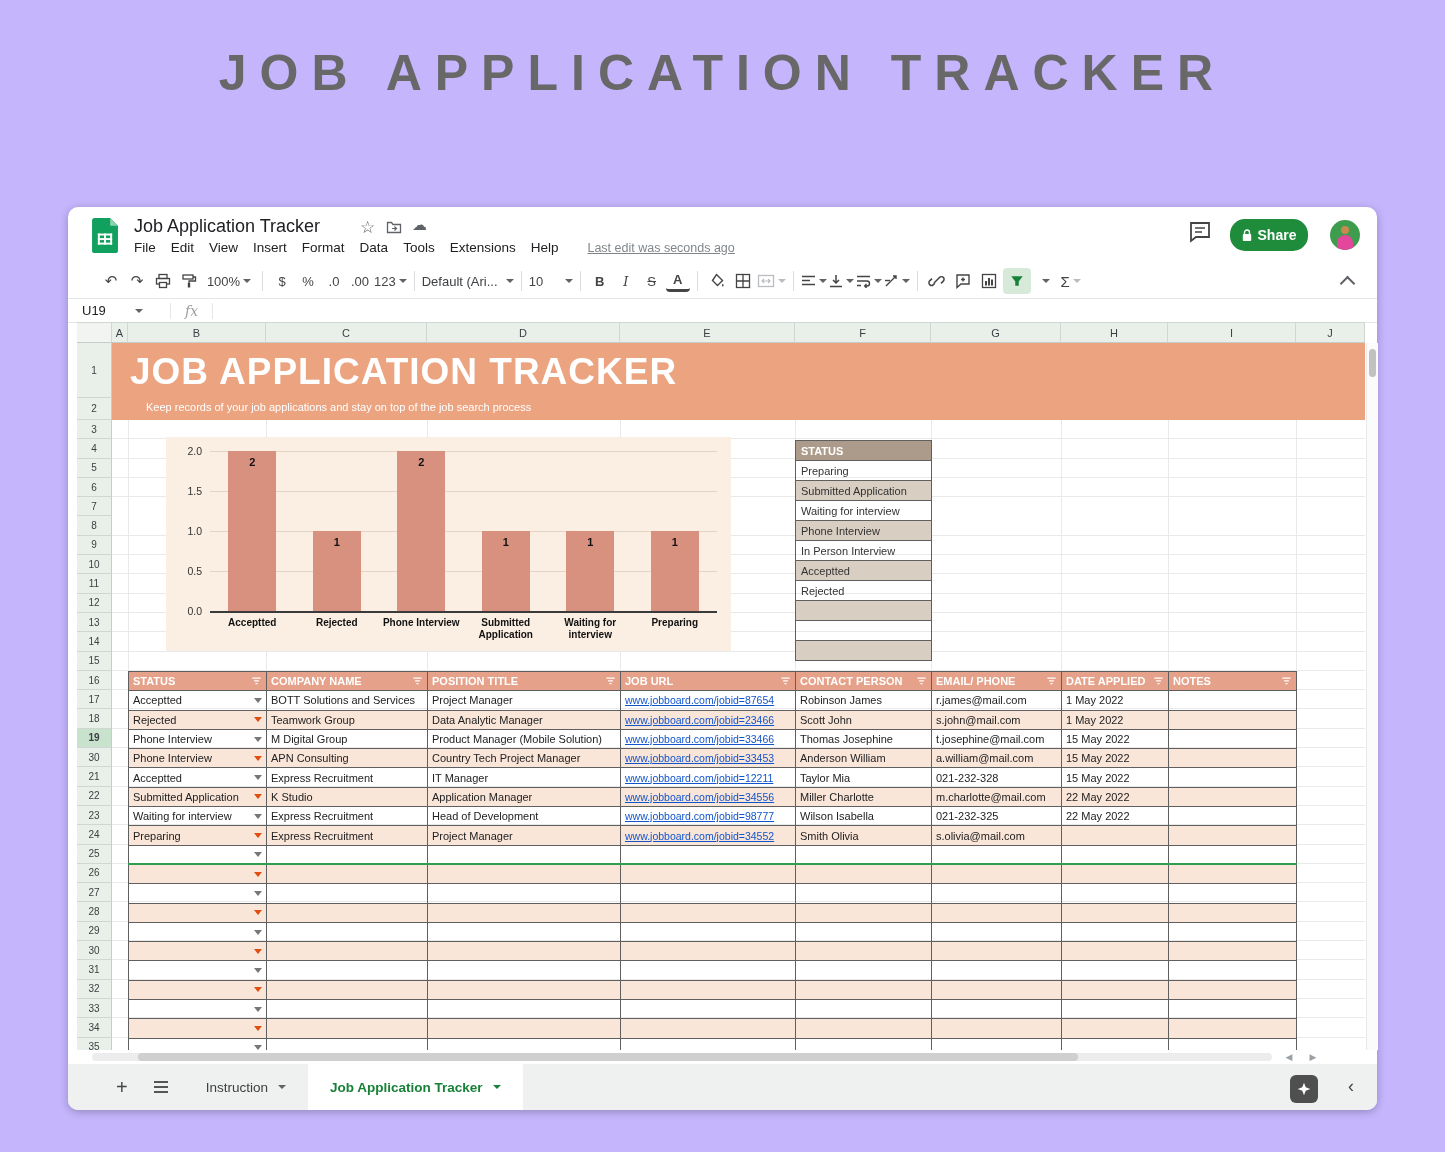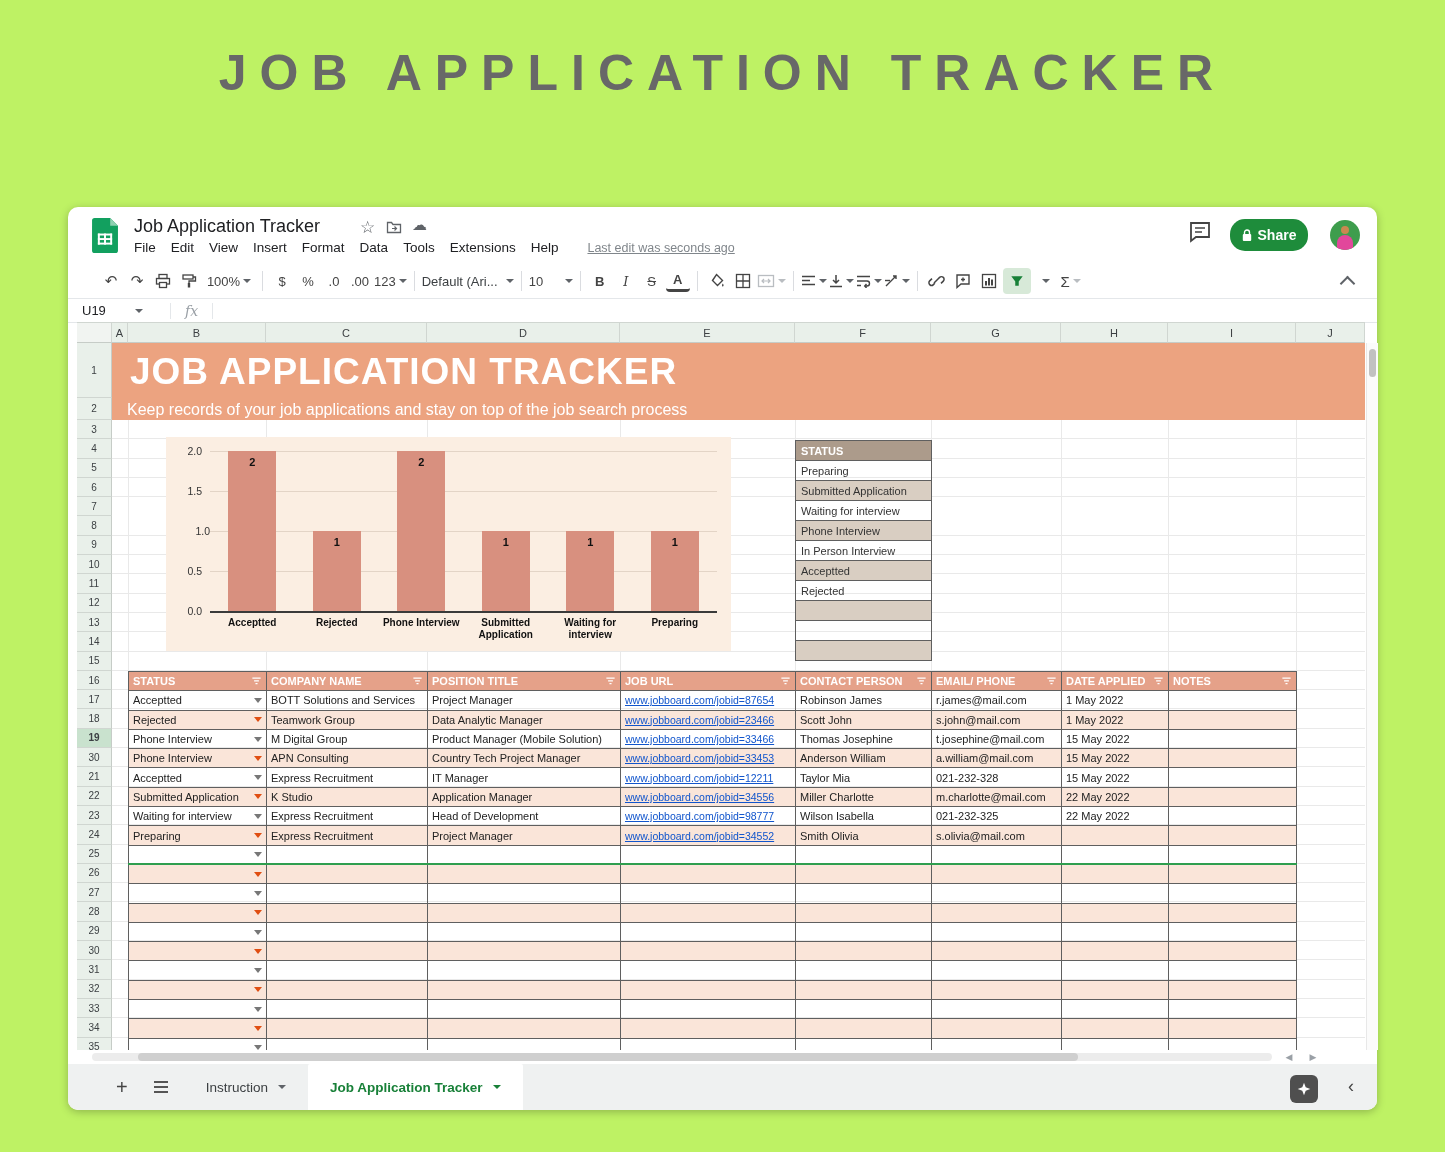--- a/index.html
+++ b/index.html
@@ -1,16 +1,16 @@
 <!DOCTYPE html>
 <html><head>
 <meta charset="utf-8">
 <style>
   html,body{margin:0;padding:0}
-  #page{position:relative;width:1445px;height:1152px;background:#bef264;overflow:hidden;
+  #page{position:relative;width:1445px;height:1152px;background:#c4b5fd;overflow:hidden;
         font-family:"Liberation Sans","DejaVu Sans",sans-serif;color:#202124}
   .abs{position:absolute}
   
   #hero-title{top:44px;left:0;width:100%;text-align:center;font-size:50px;font-weight:bold;
               letter-spacing:13px;color:#686868;white-space:nowrap}
   #hero-sub{top:112px;left:0;width:100%;display:flex;justify-content:center;align-items:center;gap:20px}
   #hero-sub .t{font-size:40px;font-weight:bold;color:#686868}
   
   #win{left:68px;top:207px;width:1309px;height:903px;background:#fff;border-radius:10px;
        box-shadow:0 2px 8px rgba(0,0,0,.25)}
@@ -48,21 +48,21 @@
   #rowheads{left:9px;top:136px;width:35px;height:707px;overflow:hidden;font-size:10px;color:#3c4043}
   .rh{box-sizing:border-box;border-bottom:1px solid #D0D6D1;border-right:1px solid #C6CCC7;
       background:#E9F0EA;display:flex;align-items:center;justify-content:center}
   .rh.sel{background:#C9E2CE;font-weight:bold}
   #canvas{left:44px;top:136px;width:1253px;height:707px;background:#fff;overflow:hidden}
   .vline{position:absolute;top:77px;bottom:0;width:1px;background:#E9E9E9}
   #gridrows{position:absolute;left:0;top:77px;right:0;bottom:0;
             background:repeating-linear-gradient(to bottom,transparent 0,transparent 18.3px,#E9E9E9 18.3px,#E9E9E9 19.3px)}
   #banner{position:absolute;left:0;top:0;width:100%;height:77px;background:#ECA380;color:#fff}
   #banner .bt{position:absolute;left:18px;top:8px;font-size:37px;font-weight:bold;letter-spacing:1px}
-  #banner .bs{position:absolute;left:15px;top:58px;font-size:16px}
+  #banner .bs{position:absolute;left:34px;top:58px;font-size:11px}
   
   #chart{position:absolute;left:54px;top:94px;width:565px;height:214px;background:#FBEEE2}
   .gl{position:absolute;left:44px;width:507px;height:1px;background:#E3D4C6}
   .ytick{position:absolute;width:36px;text-align:right;font-size:10.5px;color:#333;transform:translateY(-50%)}
   .bar{position:absolute;background:#D8907F}
   .bval{position:absolute;font-size:11px;font-weight:bold;color:#111;text-align:center}
   .xlab{position:absolute;top:180px;font-size:10px;font-weight:bold;color:#111;text-align:center;line-height:12px}
   
   table{border-collapse:collapse;table-layout:fixed}
   #legend{position:absolute;left:683px;top:97px;width:137px;font-size:11px;color:#333}
@@ -355,21 +355,21 @@
         <div class="bt">JOB APPLICATION TRACKER</div>
         <div class="bs">Keep records of your job applications and stay on top of the job search process</div>
       </div>
 
       <div id="chart">
           <div class="gl" style="top:14px"></div>
           <div class="ytick" style="left:0;top:14px">2.0</div>
           <div class="gl" style="top:54px"></div>
           <div class="ytick" style="left:0;top:54px">1.5</div>
           <div class="gl" style="top:94px"></div>
-          <div class="ytick" style="left:8px;top:94px">1.0</div>
+          <div class="ytick" style="left:0;top:94px">1.0</div>
           <div class="gl" style="top:134px"></div>
           <div class="ytick" style="left:0;top:134px">0.5</div>
           <div class="ytick" style="left:0;top:174px">0.0</div>
           <div style="position:absolute;left:44px;top:174px;width:507px;height:2px;background:#3a3a3a"></div>
           <div class="bar" style="left:62.25px;top:14px;width:48px;height:160px"></div>
           <div class="bval" style="left:62.25px;top:19px;width:48px">2</div>
           <div class="xlab" style="left:44px;width:84.5px;white-space:normal">Acceptted</div>
           <div class="bar" style="left:146.75px;top:94px;width:48px;height:80px"></div>
           <div class="bval" style="left:146.75px;top:99px;width:48px">1</div>
           <div class="xlab" style="left:128.5px;width:84.5px;white-space:normal">Rejected</div>

